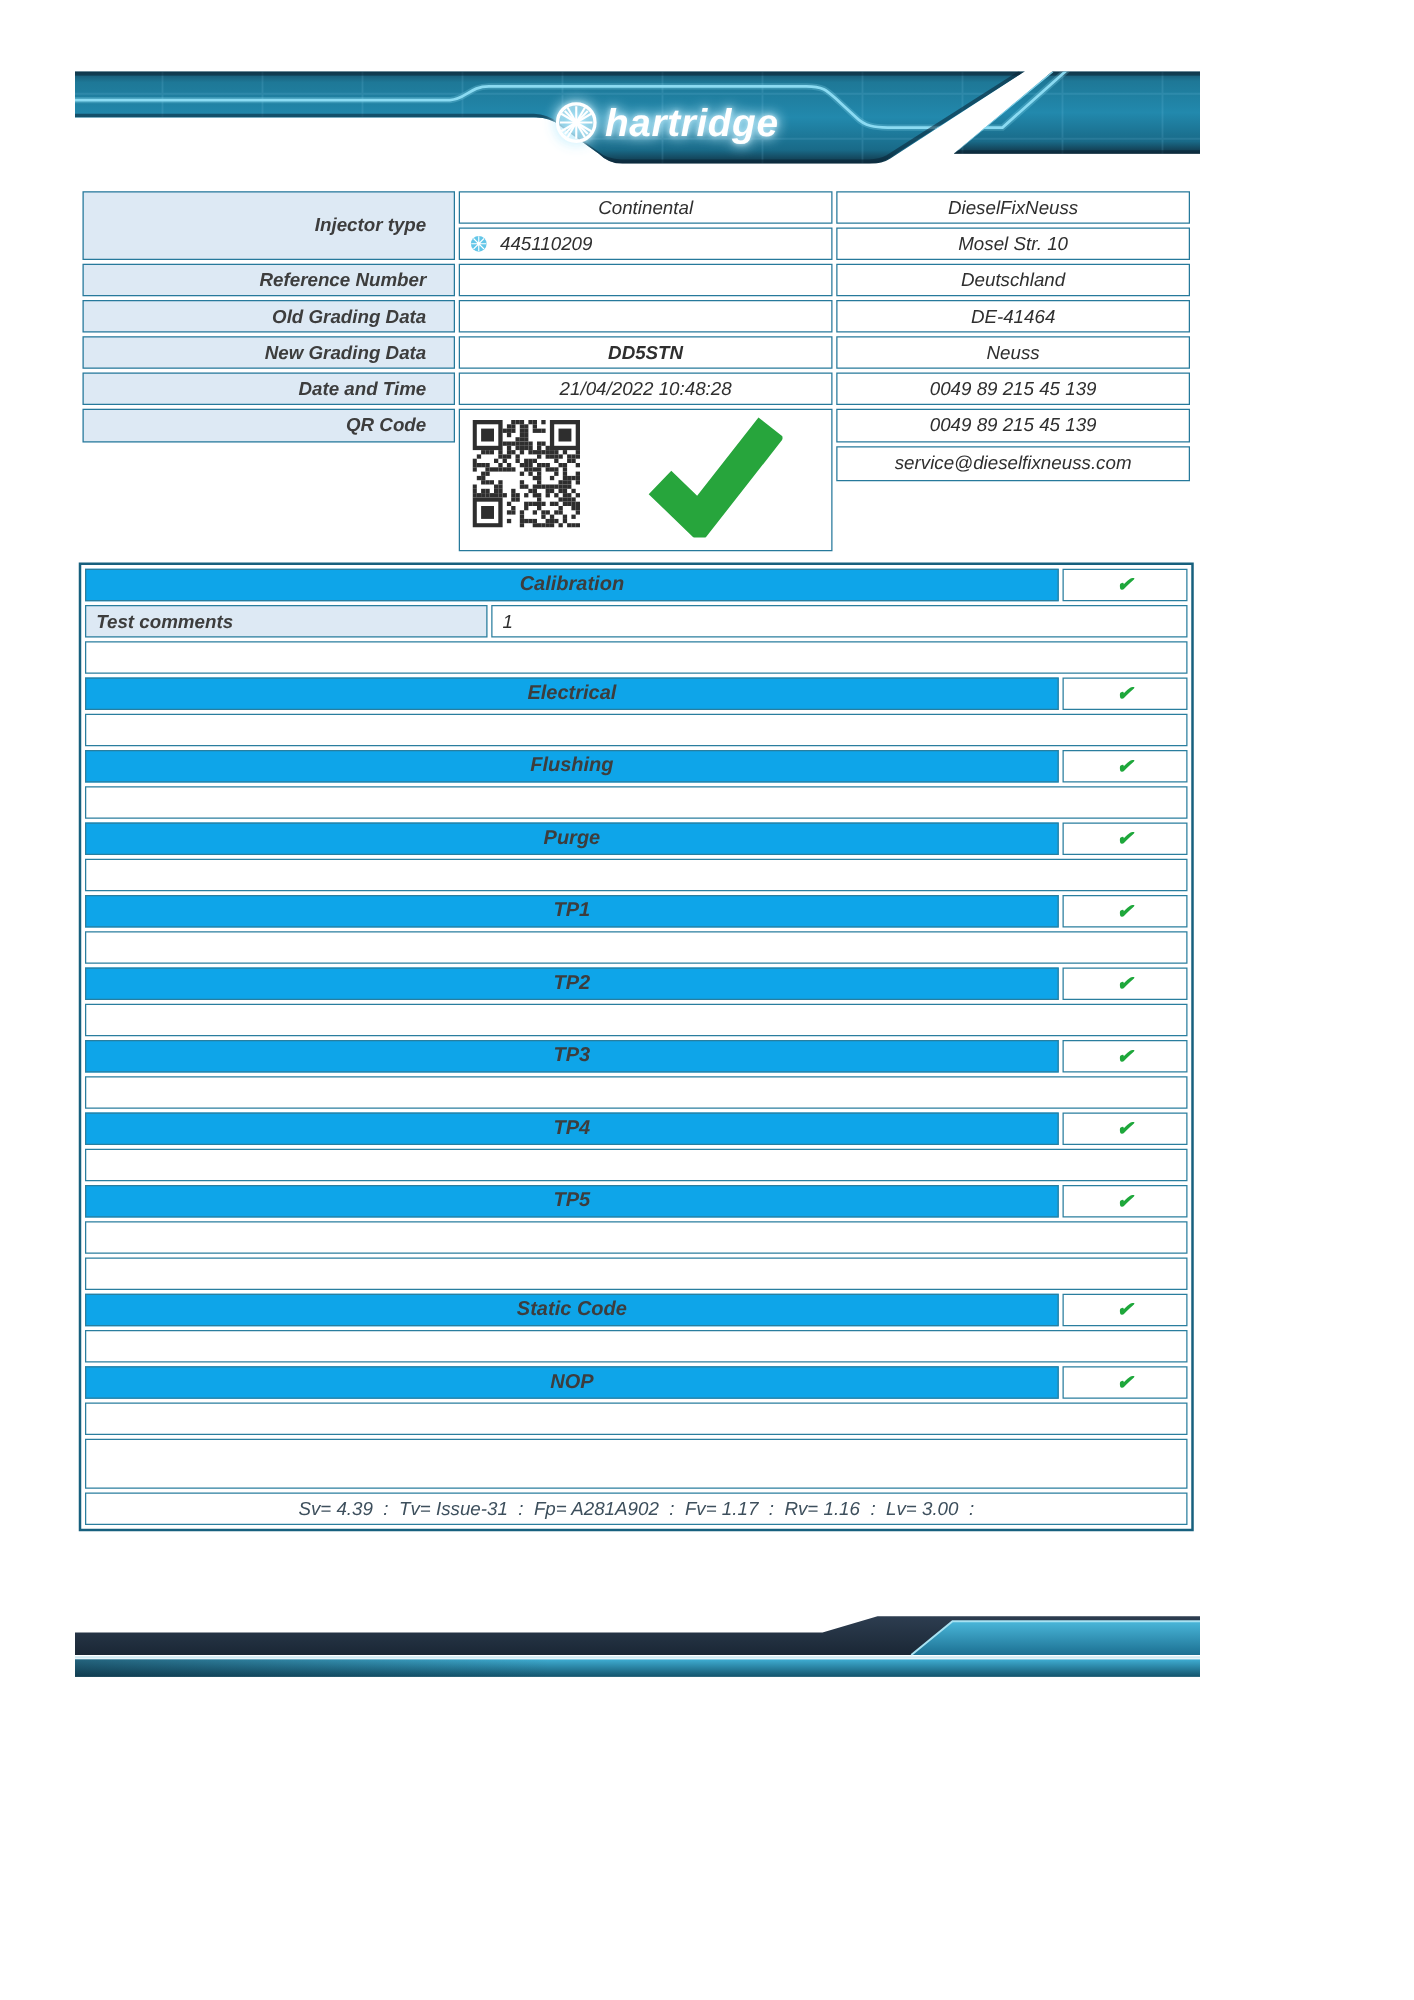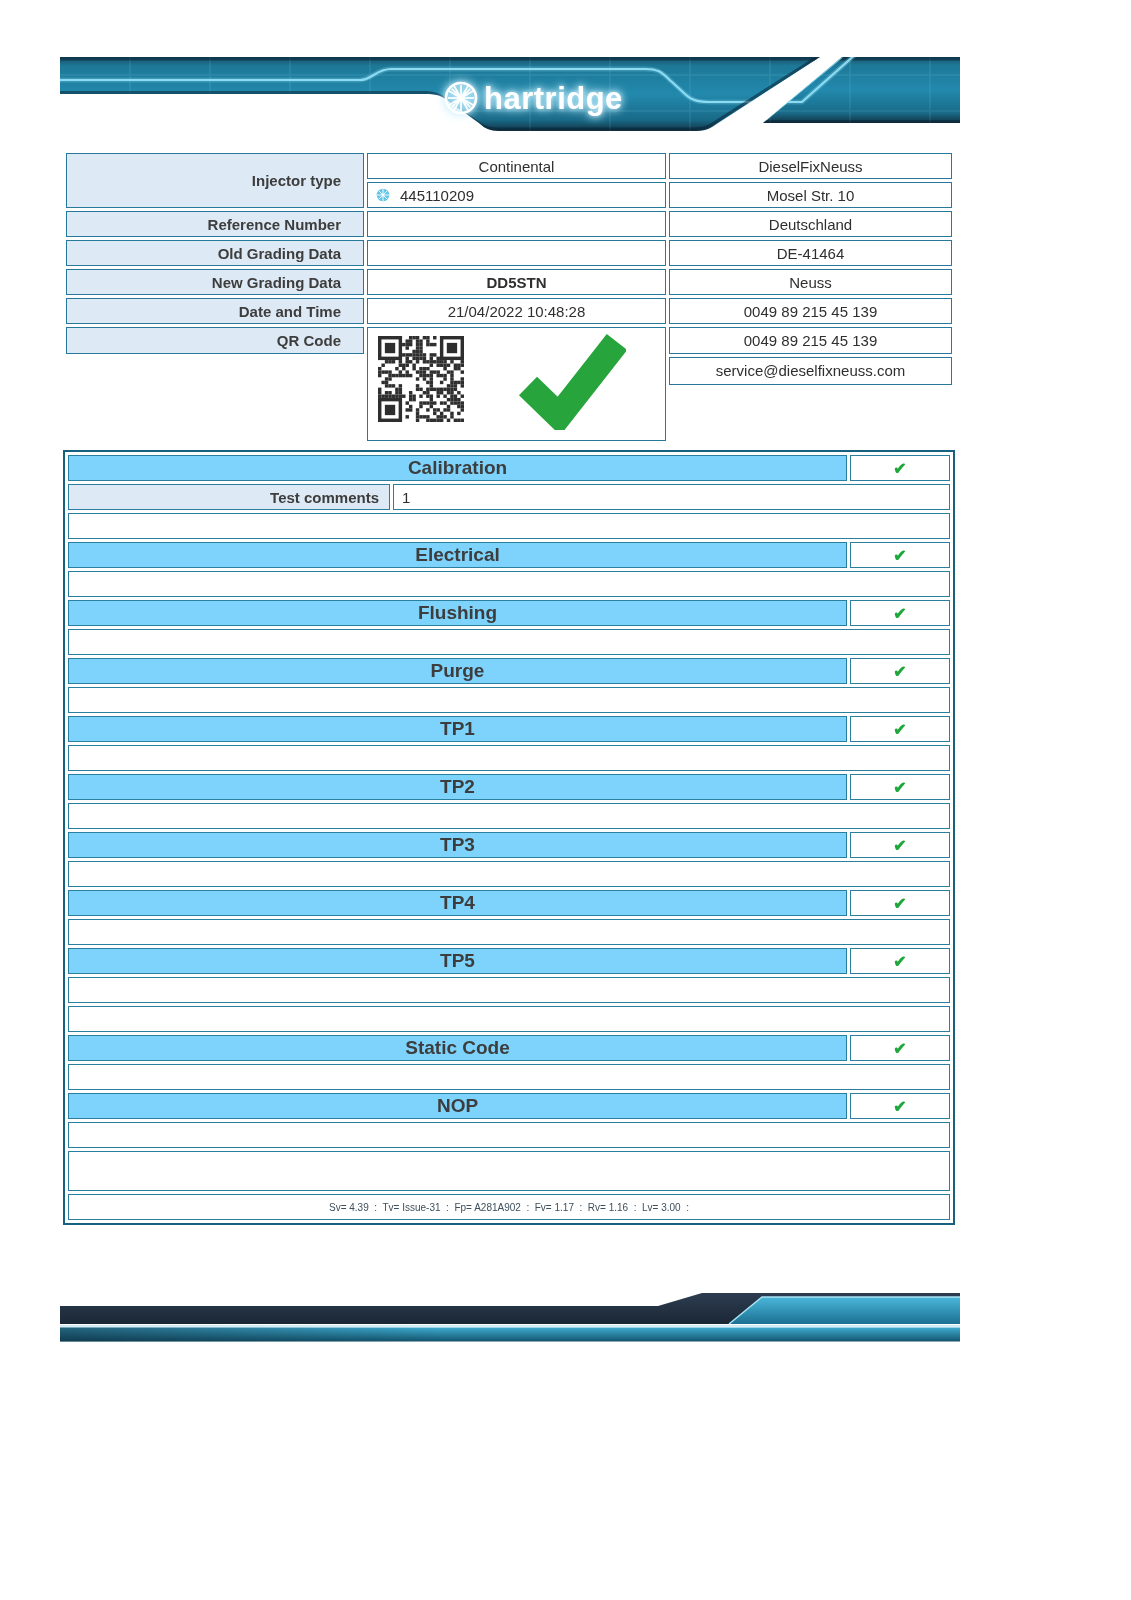--- a/index.html
+++ b/index.html
@@ -1,17 +1,17 @@
 <!DOCTYPE html>
 <html><head>
 <meta charset="utf-8">
 <style>
   html,body{margin:0;padding:0;background:#ffffff;}
   .page{position:relative;width:1131px;height:1600px;background:#ffffff;overflow:hidden;
-        font-family:"Liberation Sans",sans-serif;color:#2f2f2f;}
+        font-family:"Liberation Sans",sans-serif;color:#2f2f2f;font-style:italic;}
 
   
   .banner{position:absolute;left:60px;top:57px;width:900px;height:74px;}
   .banner svg{display:block;width:100%;height:100%;}
   .logo{position:absolute;left:383px;top:23px;display:flex;align-items:center;gap:5px;
         filter:drop-shadow(0 0 5px rgba(150,225,252,.95)) drop-shadow(0 0 2px rgba(255,255,255,.8));}
   .logo .brand{font-size:31px;font-weight:bold;color:#ffffff;letter-spacing:.5px;line-height:1;}
 
   
   table{border-collapse:separate;border-spacing:3px;table-layout:fixed;}
@@ -25,28 +25,28 @@
   .qr-cell{position:relative;padding:0;vertical-align:top;}
   .qr-wrap{position:relative;width:100%;height:112px;}
   .qr-img{position:absolute;left:10px;top:8px;}
   .big-check{position:absolute;left:148px;top:2px;}
   .bold-val{font-weight:bold;}
   .inj-num{display:flex;align-items:center;gap:10px;}
 
   
   .main-table{position:absolute;left:63px;top:450px;width:892px;border:2px solid #17607e;background:#ffffff;}
   .main-table td{border:1px solid #2a7e9e;}
-  td.section{background:#7dd3fc;font-weight:bold;color:#3d3d3d;text-align:center;font-size:19px;margin-left:10px;}
+  td.section{background:#0ea5e9;font-weight:bold;color:#3d3d3d;text-align:center;font-size:16px;margin-left:10px;}
   td.check{text-align:center;}
   td.check span{color:#1ea73b;font-weight:bold;font-size:16px;}
   td.spacer{background:#ffffff;}
   td.spacer.tall{height:38px;}
-  td.tc-label{background:#dde9f4;font-weight:bold;color:#3d3d3d;text-align:right;padding-right:10px;}
+  td.tc-label{background:#dde9f4;font-weight:bold;color:#3d3d3d;padding-right:10px;}
   td.tc-value{text-align:left;}
-  td.version{ text-align:center;font-size:10px;color:#3d4f5c;white-space:pre;font-weight:normal;}
+  td.version{ text-align:center;font-size:15px;color:#3d4f5c;white-space:pre;font-weight:normal;}
 
   
   .footer{position:absolute;left:60px;top:1288px;width:900px;height:56px;}
   .footer svg{display:block;width:100%;height:100%;}
 </style>
 </head>
 <body>
 
 <div class="page">
 

